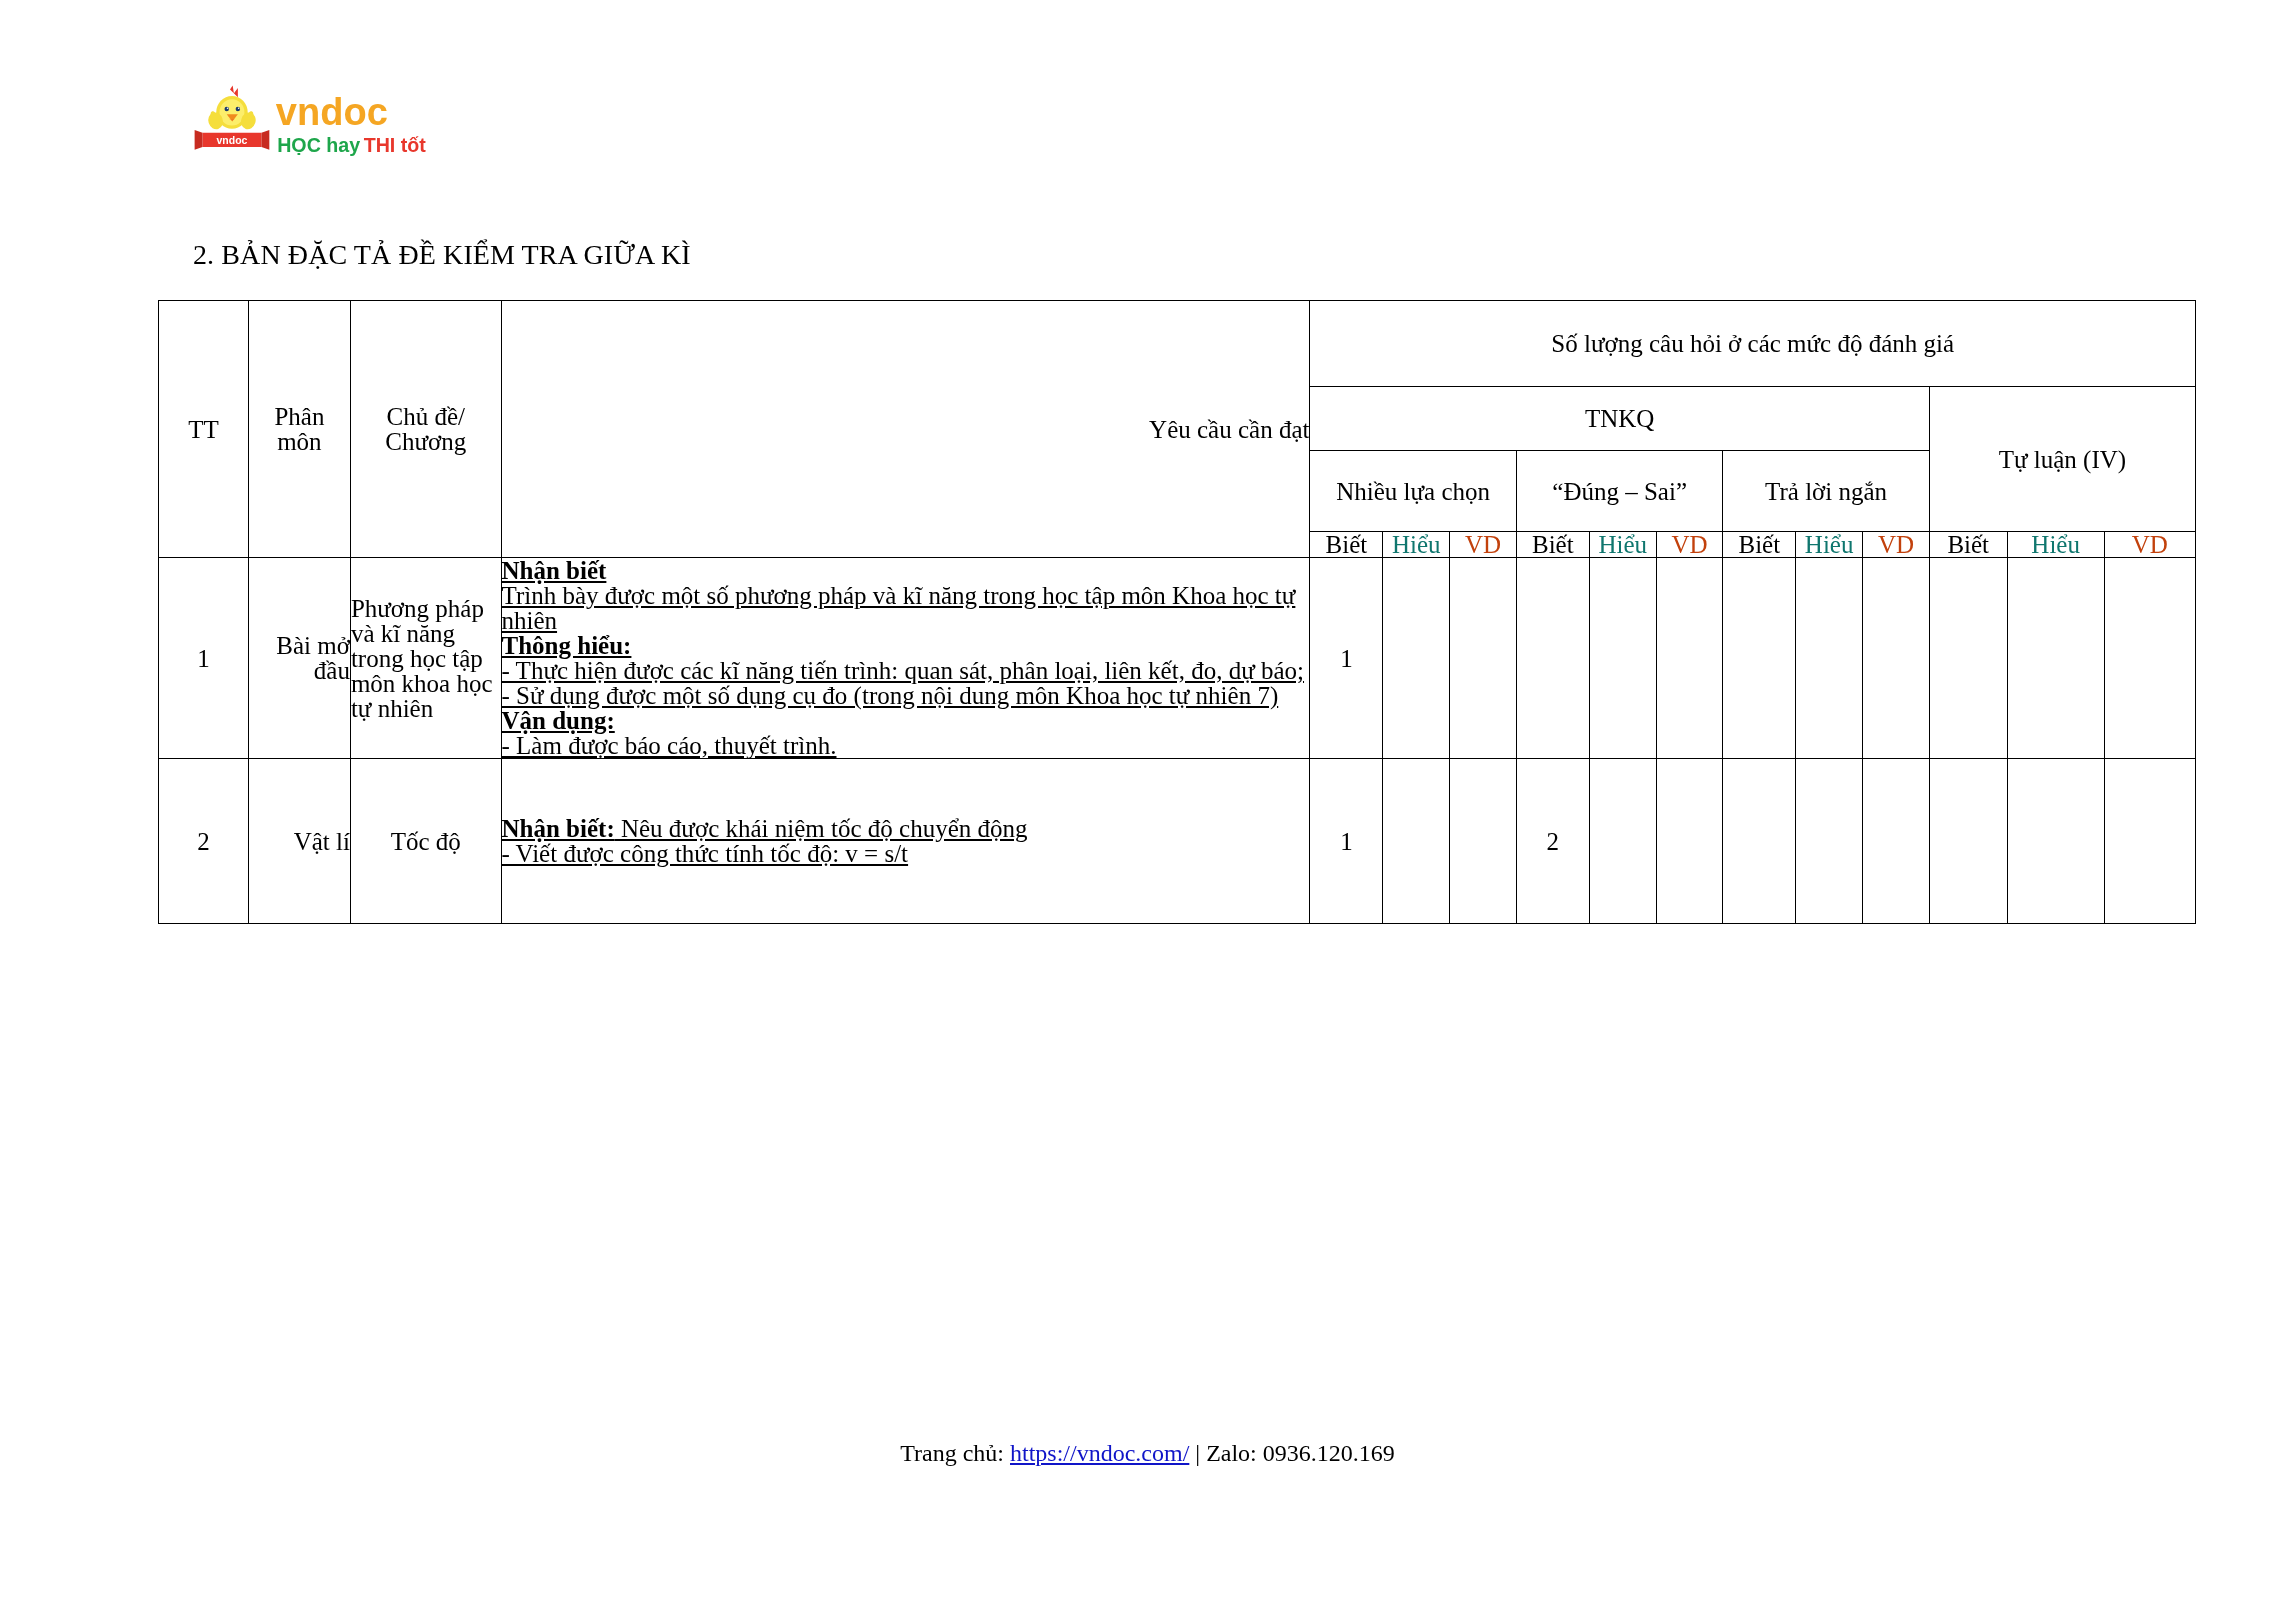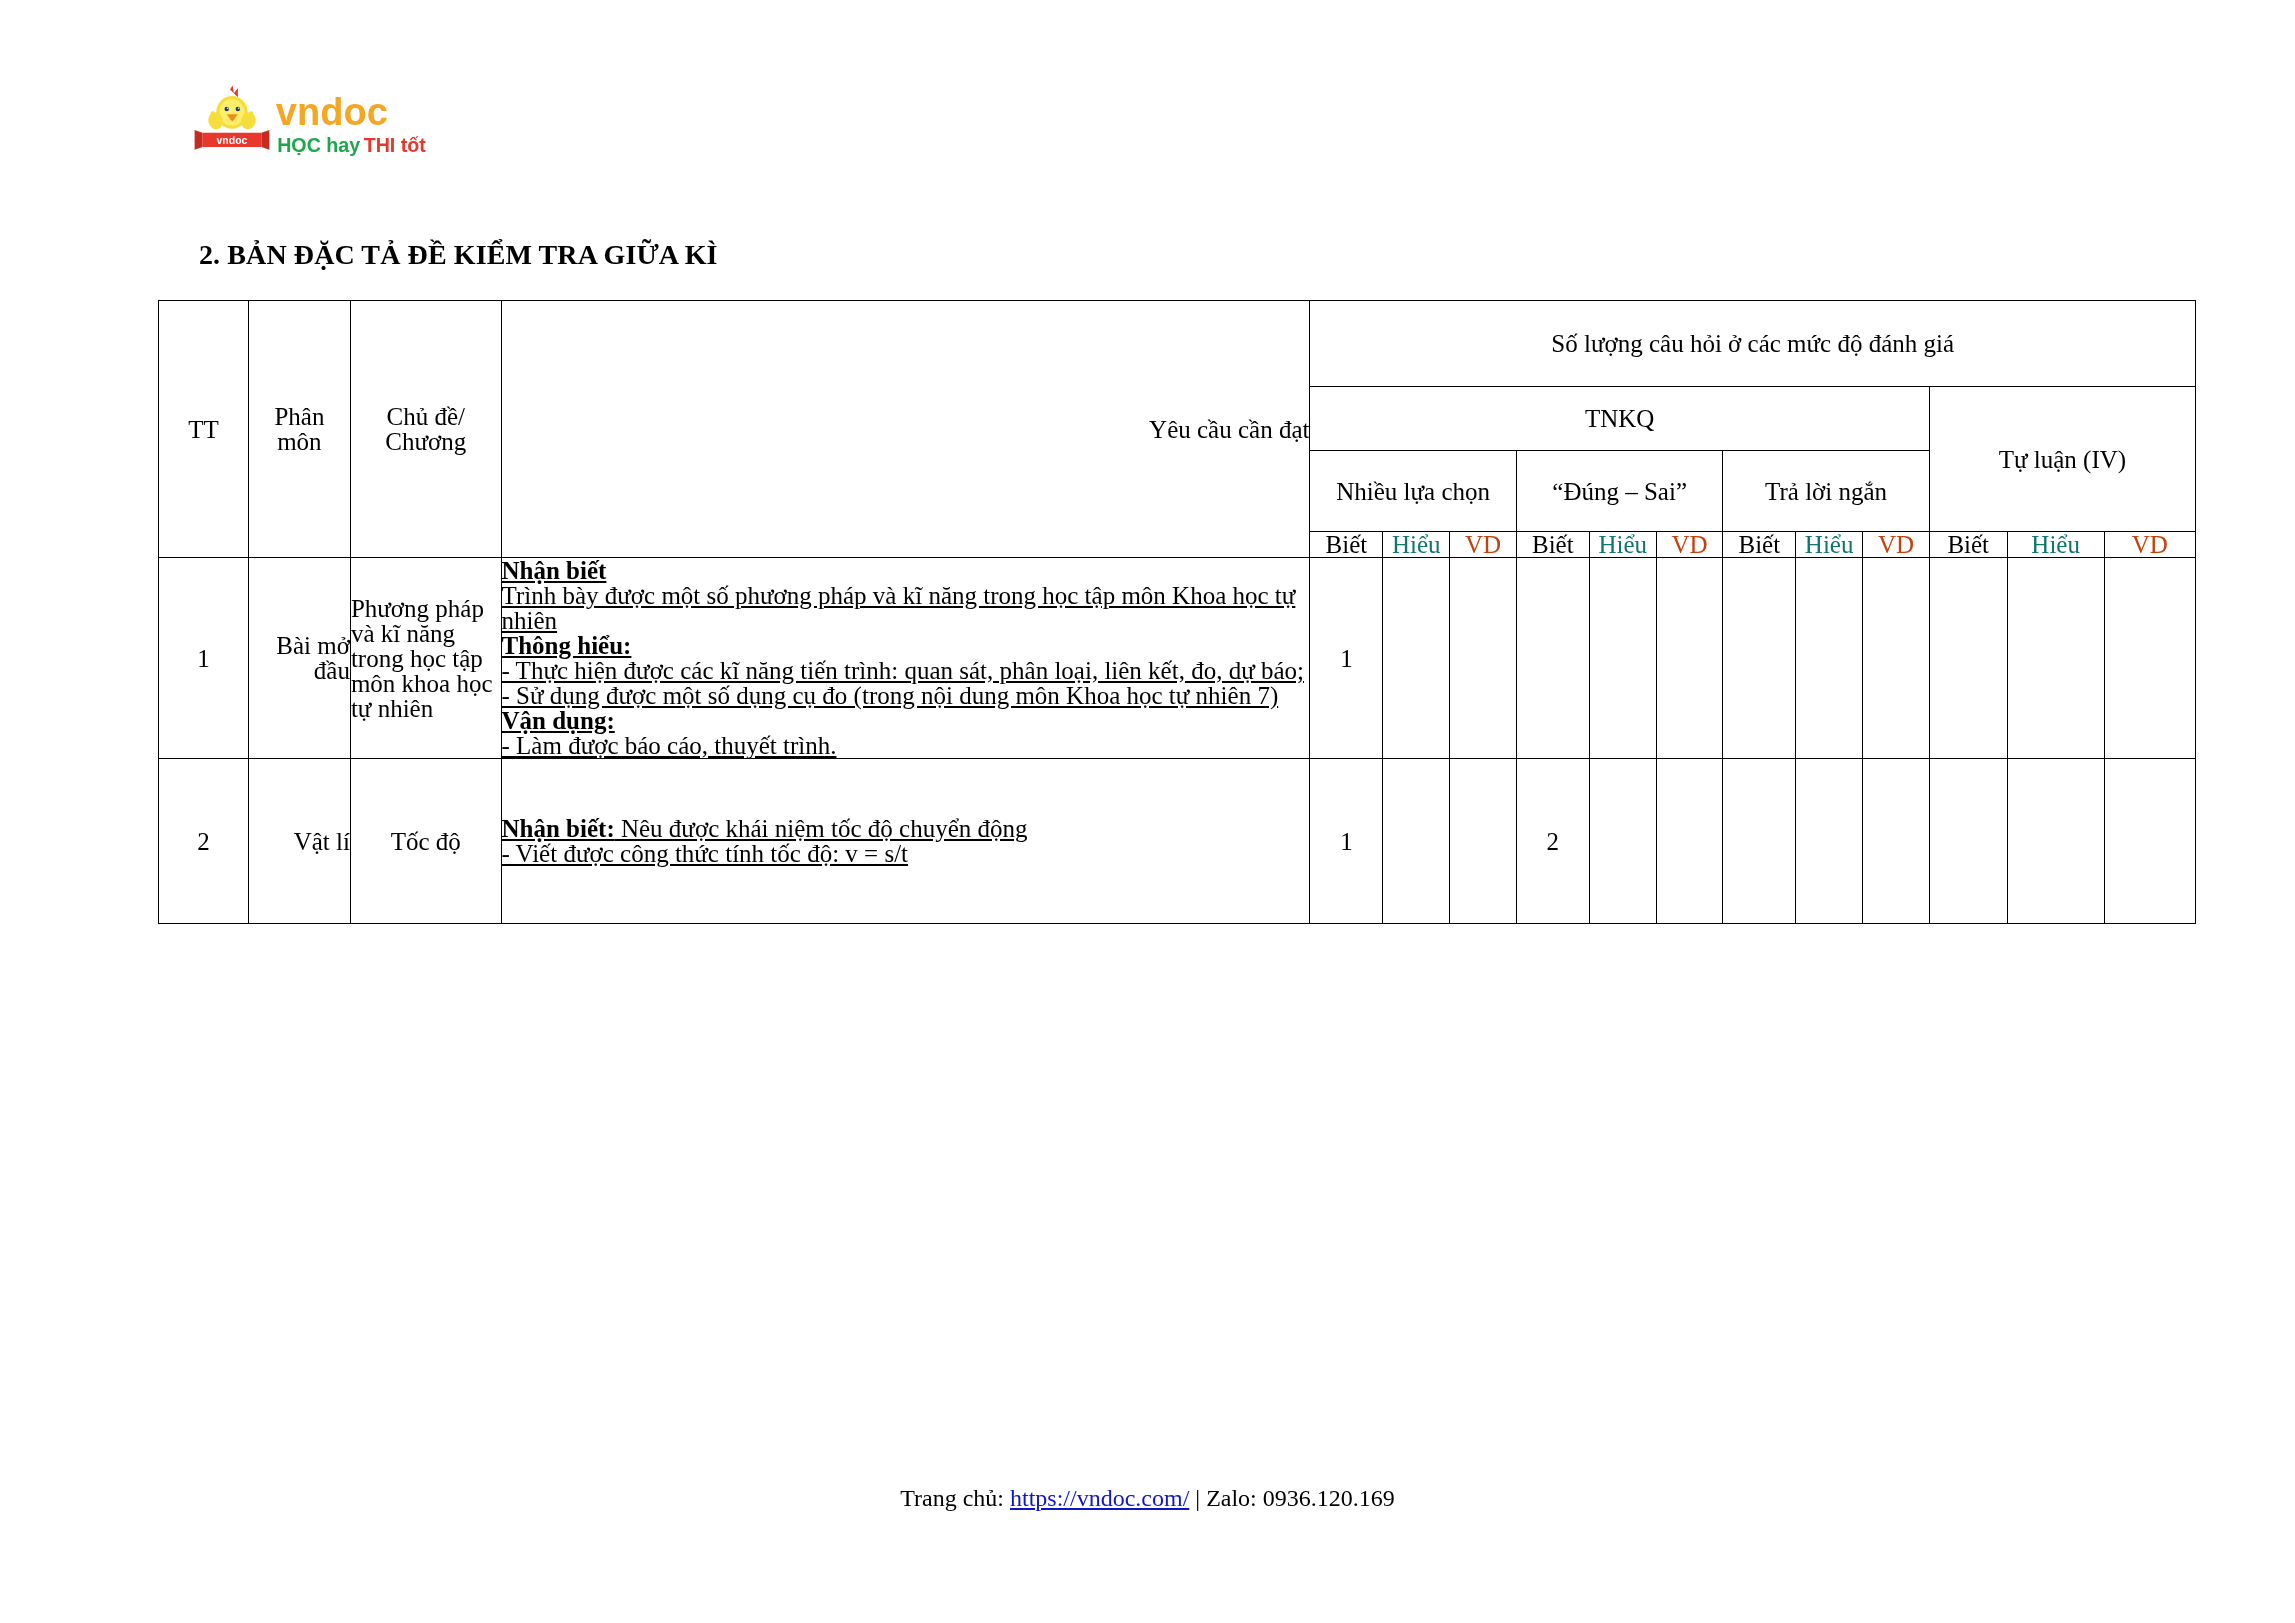--- a/index.html
+++ b/index.html
@@ -22,24 +22,24 @@
     left: 192px;
     top: 84px;
     width: 249px;
     height: 79px;
   }
   .logo-svg { display: block; }
 
   
   .doc-heading {
     position: absolute;
-    left: 199px;
+    left: 193px;
     top: 239px;
     font-size: 28px;
-    font-weight: bold;
+    font-weight: normal;
     letter-spacing: 0.1px;
     white-space: nowrap;
   }
 
   
   .tbl-wrap {
     position: absolute;
     left: 158px;
     top: 300px;
     width: 2038px;
@@ -119,21 +119,21 @@
     font-size: 26px;
     vertical-align: middle;
   }
   .cnt-top   { vertical-align: top; padding-top: 47px; }
   .cnt-bot   { vertical-align: bottom; padding-bottom: 11.8px; }
 
   
   .footer {
     position: absolute;
     left: 0;
-    top: 1485px;
+    top: 1440px;
     width: 2295px;
     text-align: center;
     font-size: 24px;
   }
   .footer a {
     color: #1015C8;
     text-decoration: underline;
   }
 </style>
 </head>

